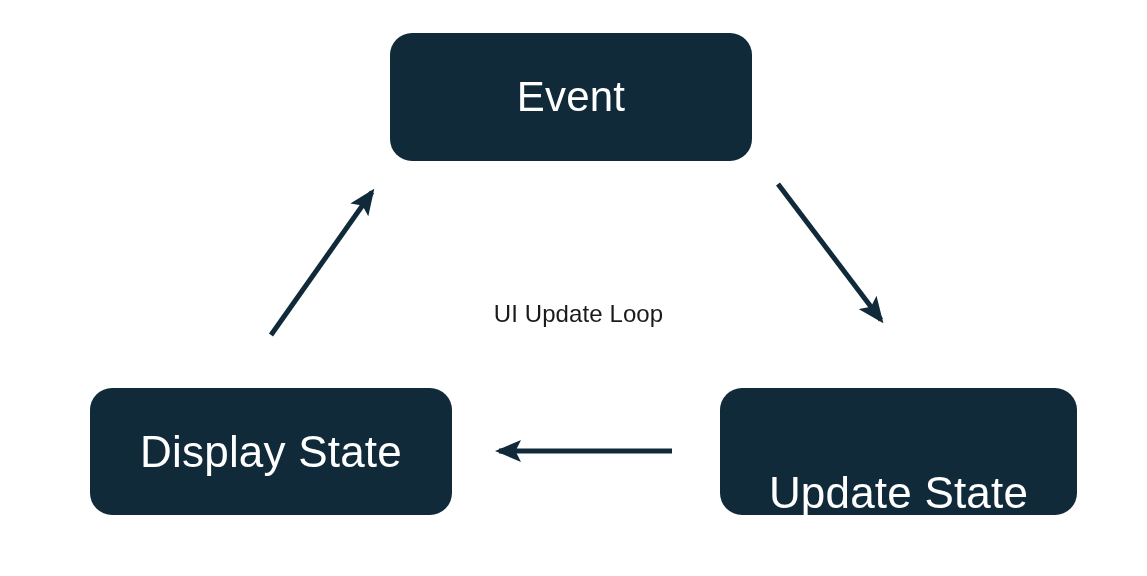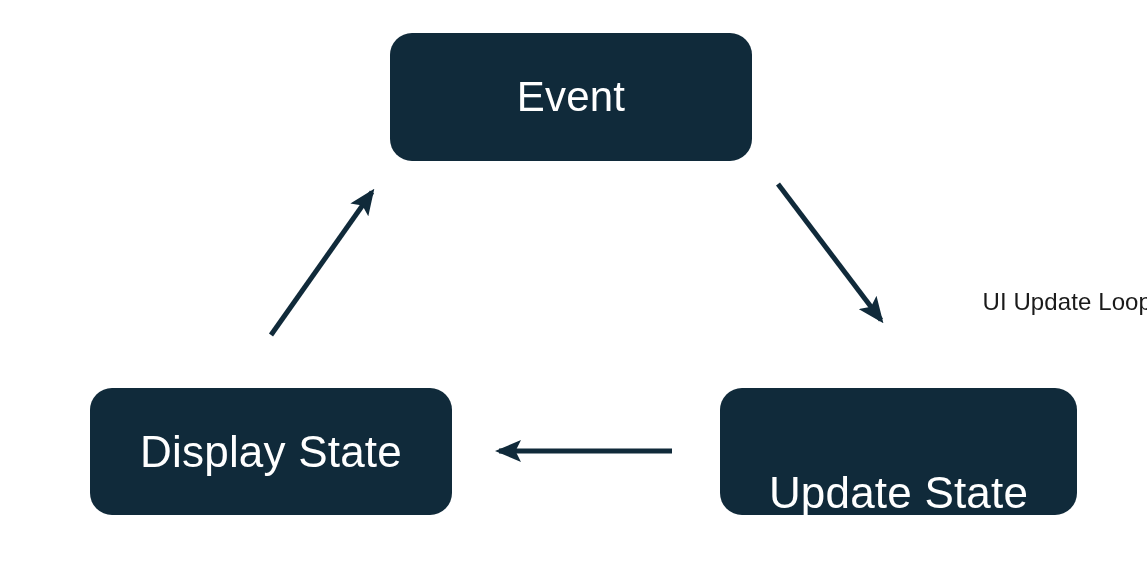--- a/index.html
+++ b/index.html
@@ -68,23 +68,23 @@
     width: 357px;
     height: 127px;
     align-items: flex-end;
   }
   #node-update-state .node-label {
     font-size: 44px;
   }
   .loop-label {
     position: absolute;
     left: 0;
-    top: 288px;
+    top: 300px;
     width: 1147px;
-    text-align: right;
+    text-align: center;
     font-size: 24px;
     color: #1A1A1A;
     line-height: 1.2;
     letter-spacing: 0.1px;
   }
   .loop-label span {
     display: inline-block;
     transform: translateX(5px);
   }
 </style>

